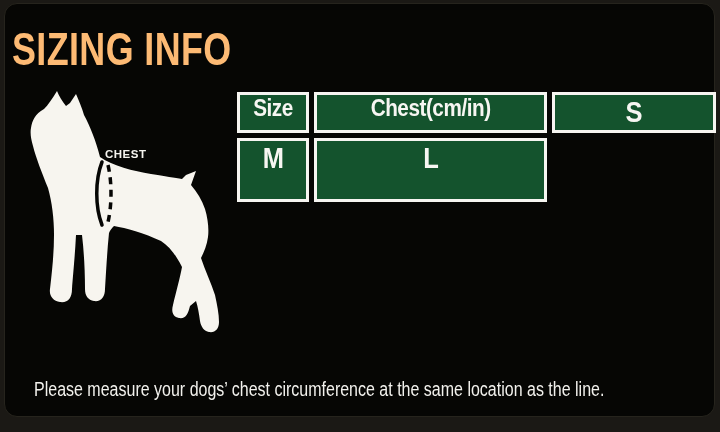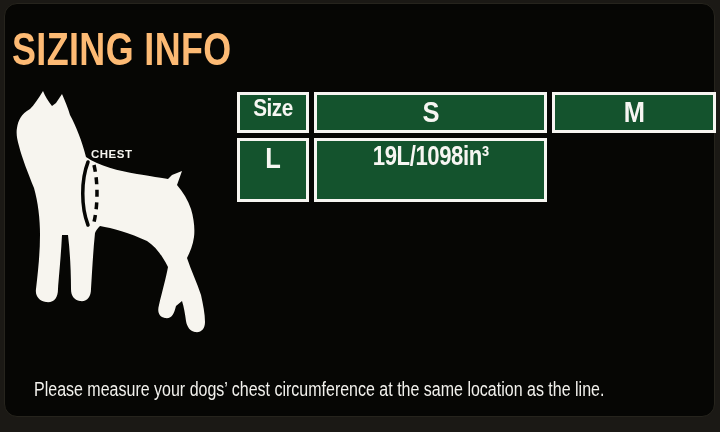--- a/index.html
+++ b/index.html
@@ -14,21 +14,21 @@
     position:absolute; left:4px; top:3px; width:711px; height:414px;
     background:#060604;
     border:1px solid #26241d;
     border-radius:13px;
   }
   .title {
     position:absolute; left:12px; top:22px;
     color:#fdba74; font-size:46px; font-weight:bold; white-space:nowrap;
   }
   .title > span { display:inline-block; transform:scaleX(0.78); transform-origin:left center; letter-spacing:0.5px; }
-  .dog-wrap { position:absolute; left:11px; top:85px; width:205px; height:260px; }
+  .dog-wrap { position:absolute; left:5px; top:85px; width:205px; height:260px;padding-left:20px; }
   .dog-wrap svg { filter:blur(0.4px); }
   .size-table {
     position:absolute; left:237px; top:92px; width:479px; height:248px;
     display:grid;
     grid-template-columns:72px 233px 1fr;
     grid-template-rows:41px 64px 64px 64px;
     gap:5px;
   }
   .cell {
     border:3px solid #f6f5f1;
@@ -101,30 +101,30 @@
     <path d="M 77,77 C 70,95 70,122 77,140" fill="none" stroke="#060604" stroke-width="3.5" stroke-linecap="round"></path>
     <path d="M 83,80 C 87,97 87,120 83,137" fill="none" stroke="#060604" stroke-width="3.5" stroke-dasharray="7 5.5" stroke-linecap="butt"></path>
     <text x="80" y="73" fill="#f5f4ef" font-size="11.5" font-weight="bold" letter-spacing="0.5" font-family="Liberation Sans, sans-serif">CHEST</text>
   </svg>
 </div>
 
 <div class="size-table">
   <div class="cell hdr">
       <span>Size</span>
     </div>
+  <div class="cell hdr">
+      <span>Chest(cm/in)</span>
+    </div>
 
   <div class="cell size">
       <span>S</span>
     </div>
 
   <div class="cell size">
       <span>M</span>
     </div>
 
   <div class="cell size">
       <span>L</span>
     </div>
-  <div class="cell data">
-      <span>19L/1098in³</span>
-    </div>
 </div>
 
 <div class="note"><span>Please measure your dogs’  chest circumference at the same location as the line.</span></div>
 
 </body></html>

